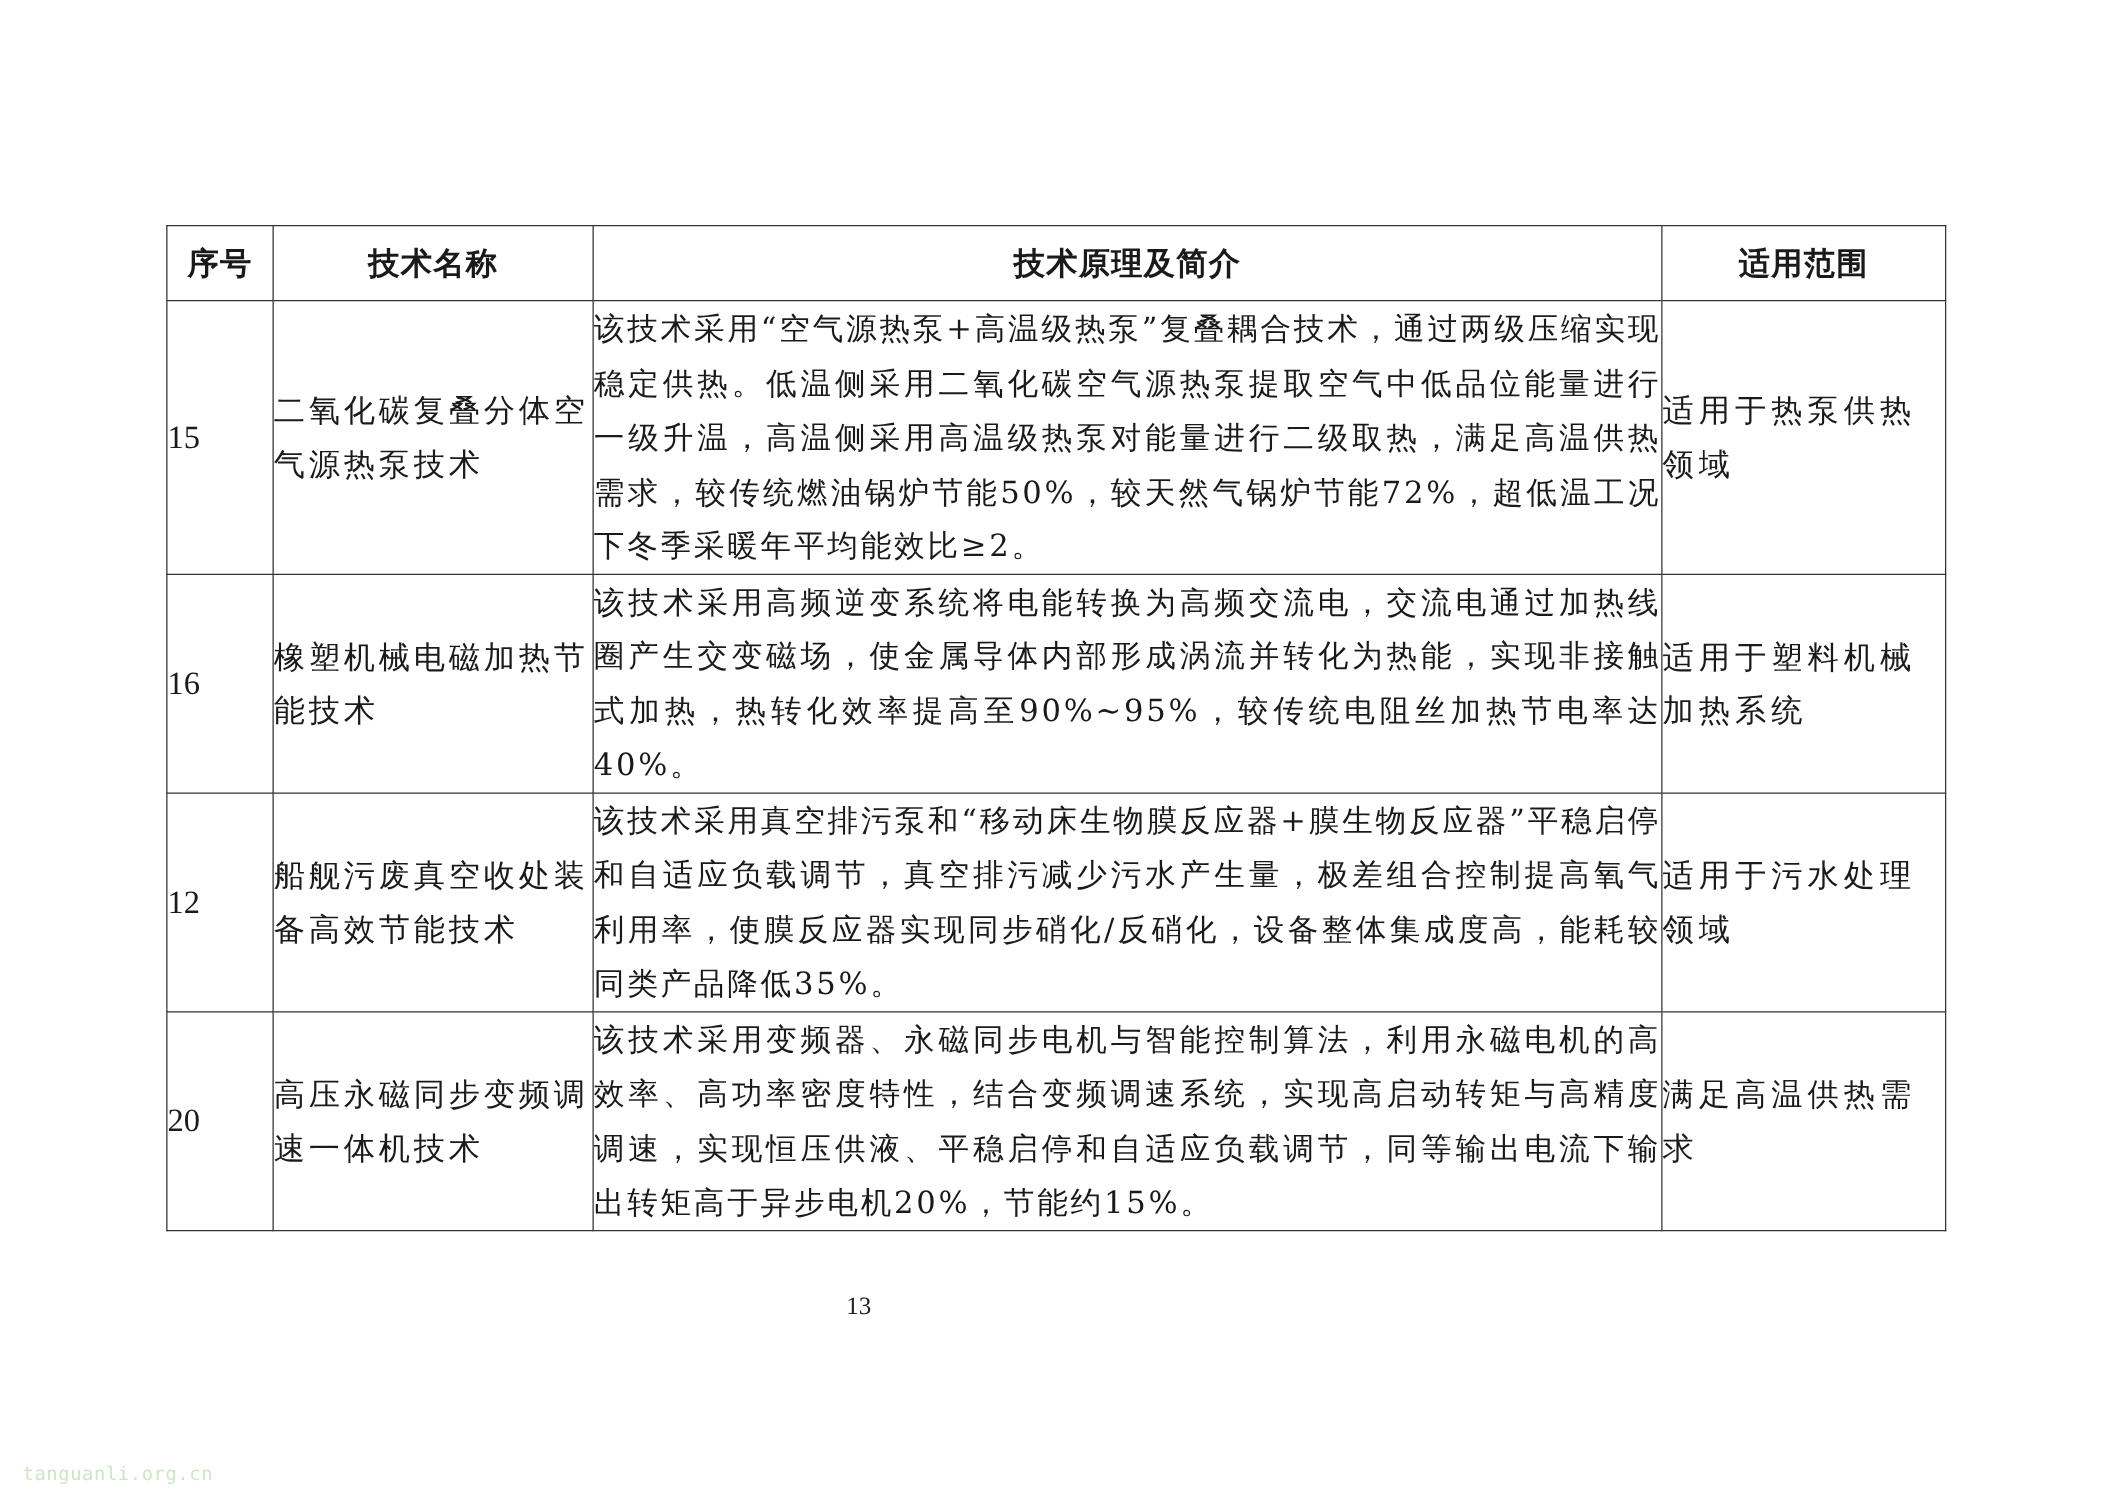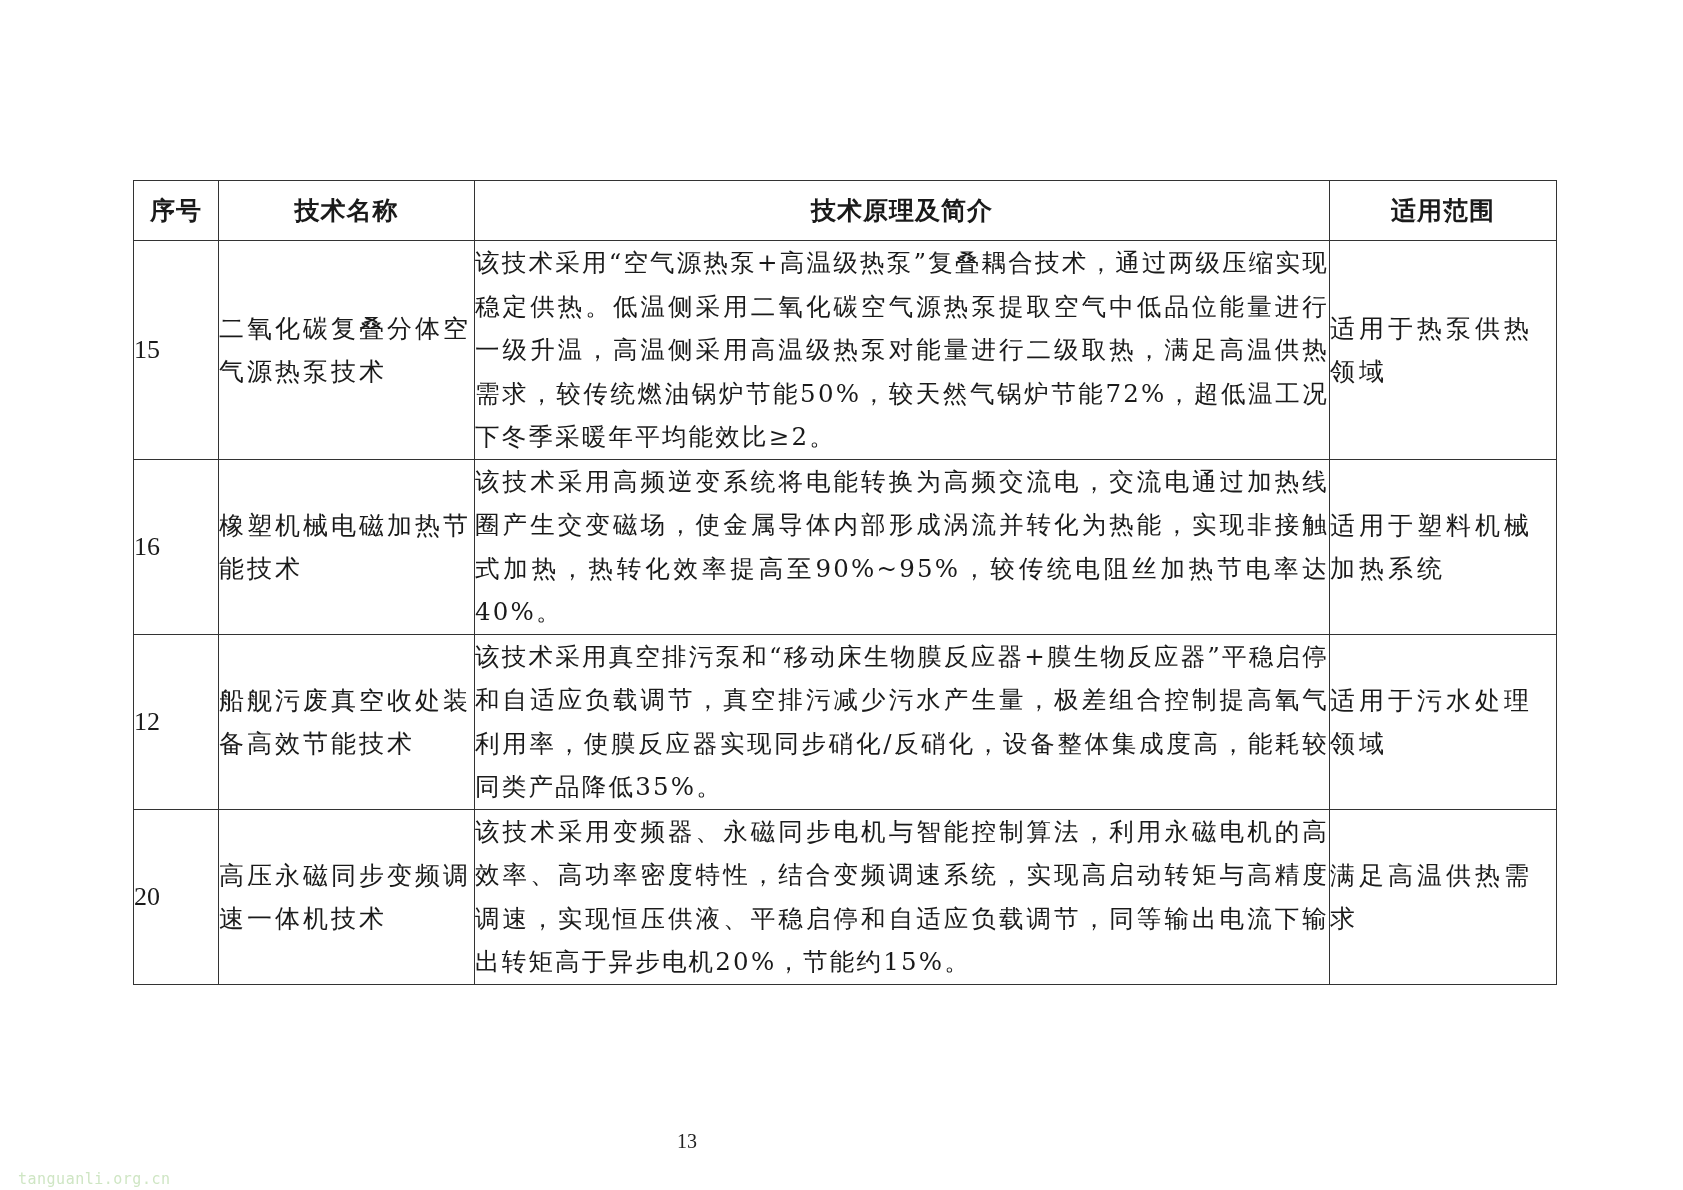--- a/index.html
+++ b/index.html
@@ -65,21 +65,21 @@
       letter-spacing: 4px;
     }
     tr.row-15 td { height: 216px; }
     tr.row-16 td { height: 172px; margin-left: 39px; }
     tr.row-17 td { height: 174px; }
     tr.row-18 td { height: 174px; margin-left: 18px; }
     .page-number {
       position: absolute;
       left: 0;
       width: 1374px;
-      top: 1130px;
+      top: 1034px;
       text-align: center;
       font-family: "Liberation Serif", "DejaVu Serif", serif;
       font-size: 20px;
       color: #222222;
     }
     .watermark {
       position: absolute;
       left: 18px;
       top: 1170px;
       font-family: "DejaVu Sans Mono", "Liberation Mono", monospace;

